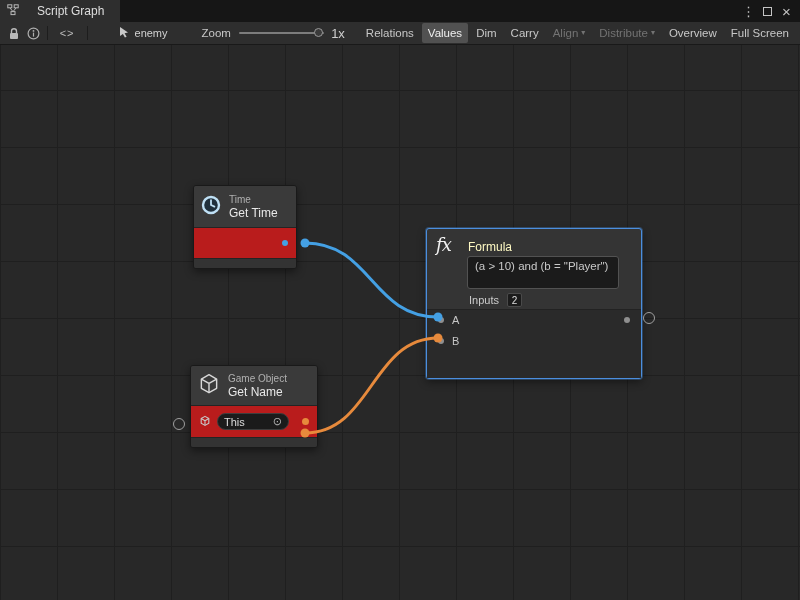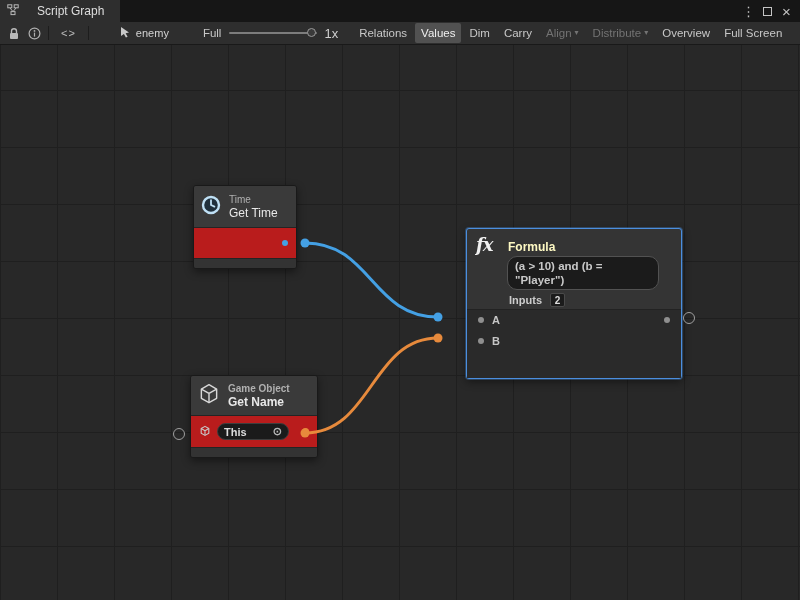--- a/index.html
+++ b/index.html
@@ -77,40 +77,40 @@
   .orange{background:var(--wire-orange);}
   .ring{position:absolute;width:12px;height:12px;border-radius:50%;border:1.5px solid #9e9e9e;background:transparent;}
 
   
   #node-get-time{left:193px;top:140px;width:104px;}
   #node-get-time .node-header{height:42px;}
   #node-get-time .node-body{height:30px;display:flex;align-items:center;justify-content:flex-end;padding-right:8px;}
   #node-get-time .out-dot{position:static;width:6px;height:6px;border-radius:50%;}
 
   
-  #node-formula{left:466px;top:183px;width:216px;height:151px;background:#343434;font-weight:bold;}
+  #node-formula{left:426px;top:183px;width:216px;height:151px;background:#343434;}
   .fx-icon{position:absolute;left:9px;top:5px;font-family:"DejaVu Serif", serif;font-style:italic;
            font-size:18px;color:#f0f0f0;letter-spacing:-1px;}
   .formula-title{position:absolute;left:41px;top:11px;font-size:12px;color:#fef9c3;}
   .expr-box{position:absolute;left:40px;top:27px;width:152px;min-height:33px;background:#1b1b1b;
-            border:1px solid #525252;border-radius:10px;padding:2px 7px;font-size:11.5px;line-height:14px;
+            border:1px solid #525252;border-radius:3px;padding:2px 7px;font-size:11.5px;line-height:14px;
             color:#c9c9c9;}
   .inputs-row{position:absolute;left:42px;top:64px;display:flex;align-items:center;gap:8px;}
   .inputs-label{font-size:11px;color:#cccccc;}
   .count-box{width:15px;height:14px;background:#1b1b1b;border:1px solid #4a4a4a;border-radius:2px;
              font-size:10px;color:#dddddd;display:flex;align-items:center;justify-content:center;}
   .ports-section{position:absolute;left:0;right:0;top:80px;bottom:0;background:#2a2a2a;border-top:1px solid #222222;}
   .port-row{position:absolute;left:0;right:0;height:21px;}
   .port-row .in-dot{left:11px;top:7px;}
   .port-label{position:absolute;left:25px;top:0;font-size:11px;color:#c6c6c6;line-height:21px;}
   .port-row .out-dot2{right:11px;top:7px;}
   #formula-ring{right:-14px;top:83px;}
 
   
-  #node-get-name{left:190px;top:330px;width:128px;font-weight:bold;}
+  #node-get-name{left:190px;top:320px;width:128px;}
   #node-get-name .node-header{height:40px;}
   #node-get-name .node-body{height:31px;display:flex;align-items:center;padding:0 8px;gap:6px;}
   .obj-field{width:72px;height:17px;background:#1b1b1b;border:1px solid #3e3e3e;border-radius:9px;
              display:flex;align-items:center;justify-content:space-between;padding:0 6px;}
   .obj-field-value{font-size:11px;color:#dddddd;}
   .picker-glyph{font-size:11px;color:#b5b5b5;line-height:1;}
   #get-name-out{position:static;margin-left:auto;width:7px;height:7px;border-radius:50%;}
   #get-name-ring{left:-18px;top:52px;}
 </style>
 </head>
@@ -160,21 +160,21 @@
 
   <span class="graph-name-wrap">
     <span>
       <svg width="12" height="12" viewBox="0 0 12 12">
           <polygon points="2,1 10,6.6 6.6,7.2 8.6,10.8 6.9,11.6 4.9,8 2,10" fill="#c8c8c8"></polygon>
         </svg>
     </span>
     <span class="graph-name">enemy</span>
   </span>
 
-  <span class="zoom-label">Full</span>
+  <span class="zoom-label">Zoom</span>
   <span class="slider">
     <span class="slider-handle"></span>
   </span>
   <span class="zoom-value">1x</span>
 
   <span class="tb-btn">Relations</span>
   <span class="tb-btn active">Values</span>
   <span class="tb-btn">Dim</span>
   <span class="tb-btn">Carry</span>
   <span class="tb-btn disabled">

